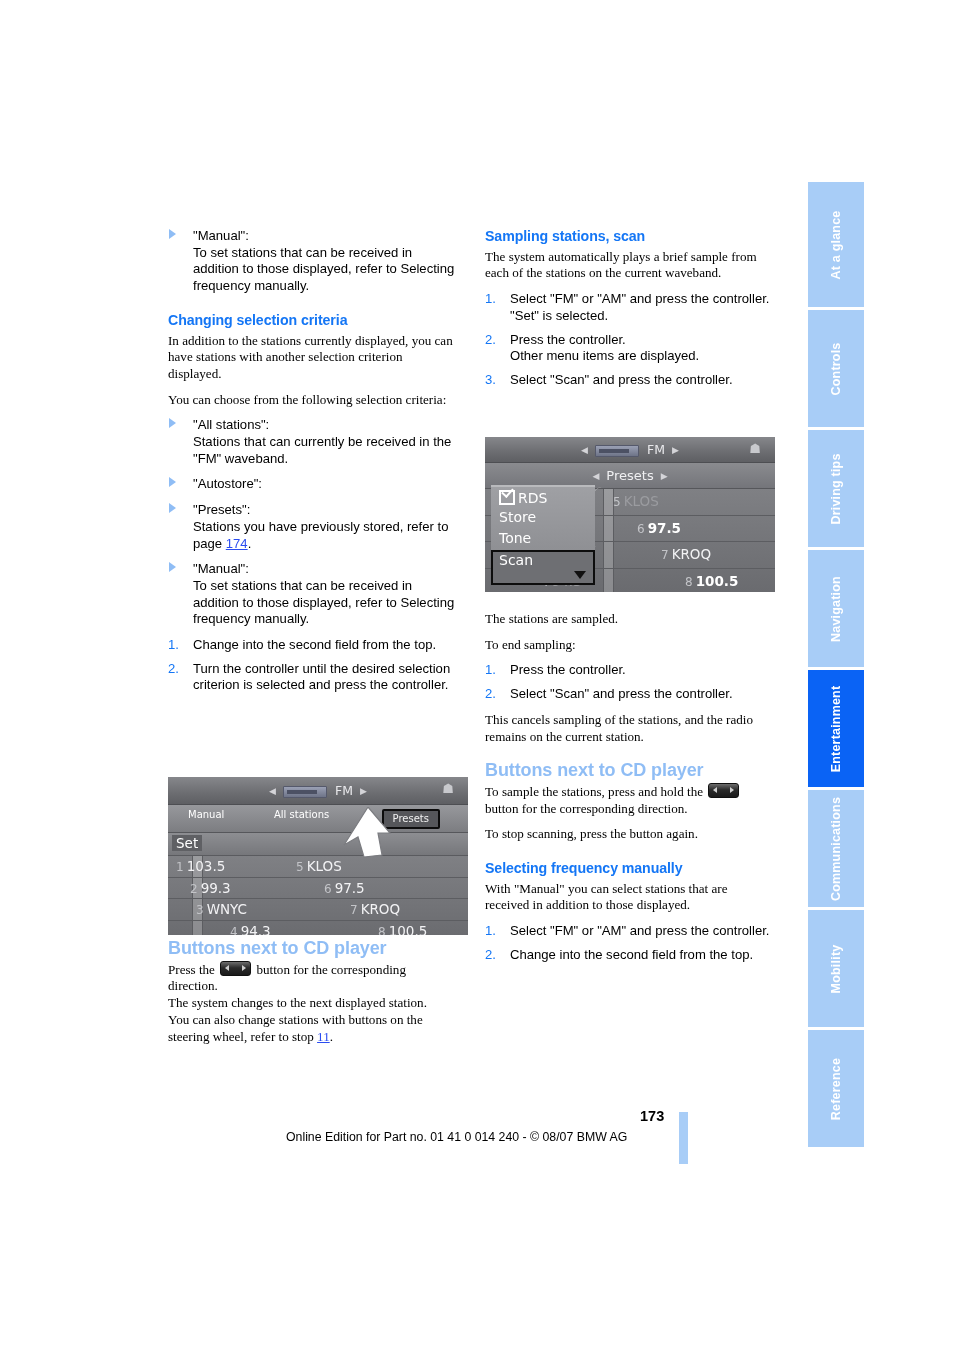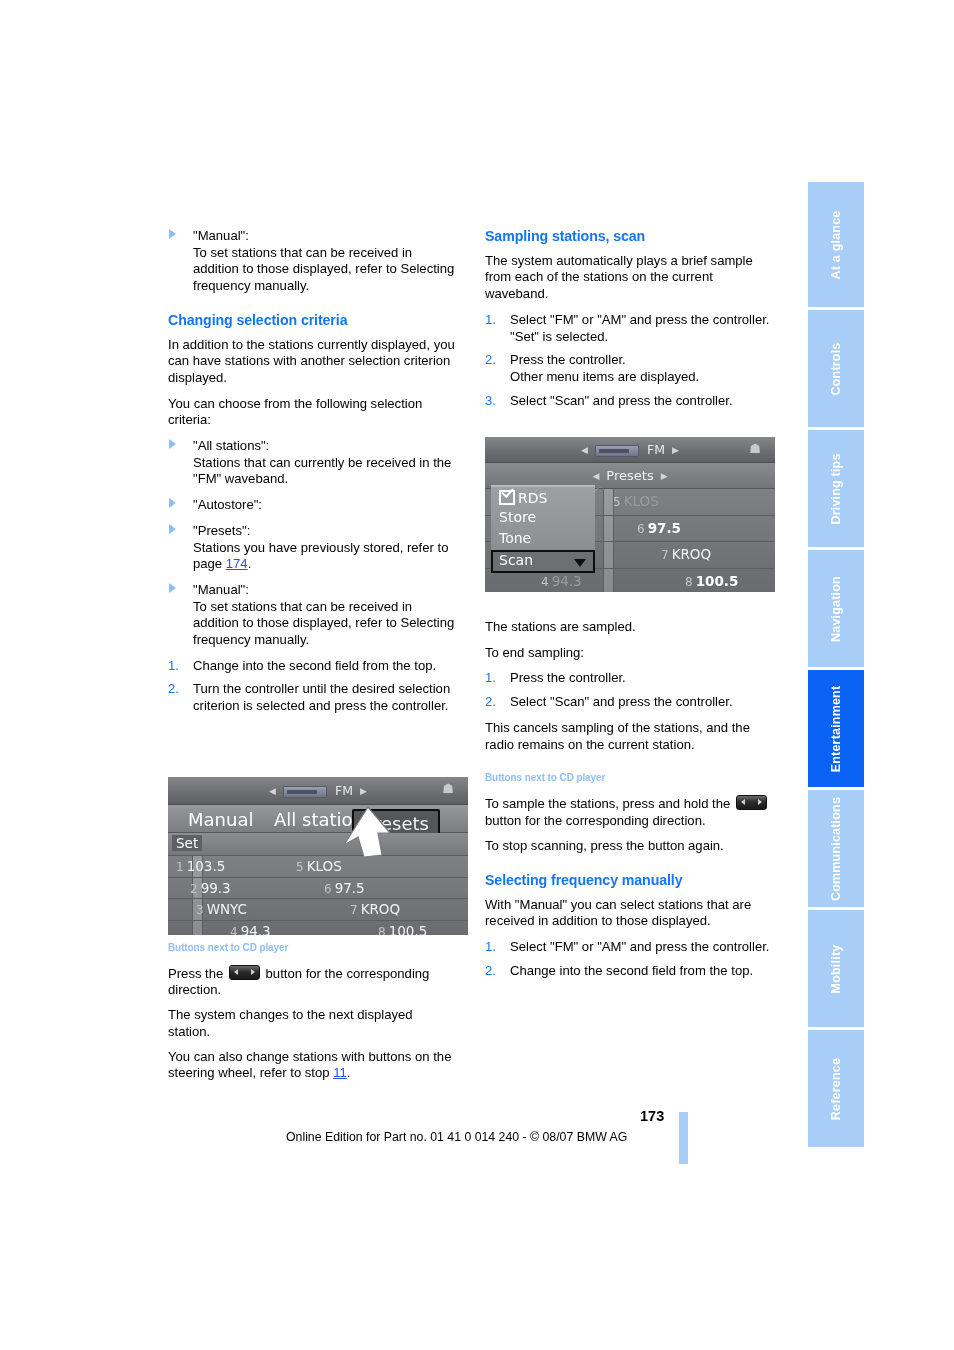--- a/index.html
+++ b/index.html
@@ -34,30 +34,31 @@
   .col-right { left: 485px; }
 
   h2.heading {
     font-size: 14.2px;
     font-weight: bold;
     color: #1476f5;
     margin: 17px 0 4px 0;
     letter-spacing: -0.1px;
   }
   h3.subheading {
-    font-size: 10px;
+    font-size: 18px;
     font-weight: bold;
     color: #8fbdf5;
     margin: 17px 0 4px 0;
     letter-spacing: -0.1px;
   }
   h2.heading.first, h3.subheading.first { margin-top: 0; }
 
   p.para {
-    margin: 8px 0 9px 0;
+    margin: 0 0 9px 0;
+    font-family: Liberation Serif, serif;
   }
   p.para.tight { margin-bottom: 0; }
 
   
   ul.tri {
     list-style: none;
     margin: 0 0 9px 0;
     padding: 0;
   }
   ul.tri > li {
@@ -181,21 +182,21 @@
     line-height: 18px;
   }
 
   
   .fig-tabs {
     position: relative;
     height: 27px;
     background: linear-gradient(#97989c, #7c7d81);
     border-bottom: 1px solid #56575b;
     color: #ffffff;
-    font-size: 18px;
+    font-size: 10px;
   }
   .fig-tabs .tab {
     position: absolute;
     top: 4px;
     white-space: nowrap;
   }
   .tab-manual { left: 20px; }
   .tab-all    { left: 106px; }
   .tab-presets {
     right: 28px;
@@ -308,21 +309,21 @@
     font-size: 14px;
   }
   .fig-popup .pitem {
     position: relative;
     padding: 1px 6px 2px 8px;
     height: 18px;
   }
   .fig-popup .pitem.sel {
     background: #6e6f73;
     border: 2px solid #0d0d0d;
-    padding: 0px 6px 1px 6px;
+    padding: 0px 6px 13px 6px;
   }
   .chk {
     display: inline-block;
     width: 12px; height: 11px;
     border: 2px solid #ffffff;
     position: relative;
     top: 2px;
     margin-right: 3px;
   }
   .chk::after {

